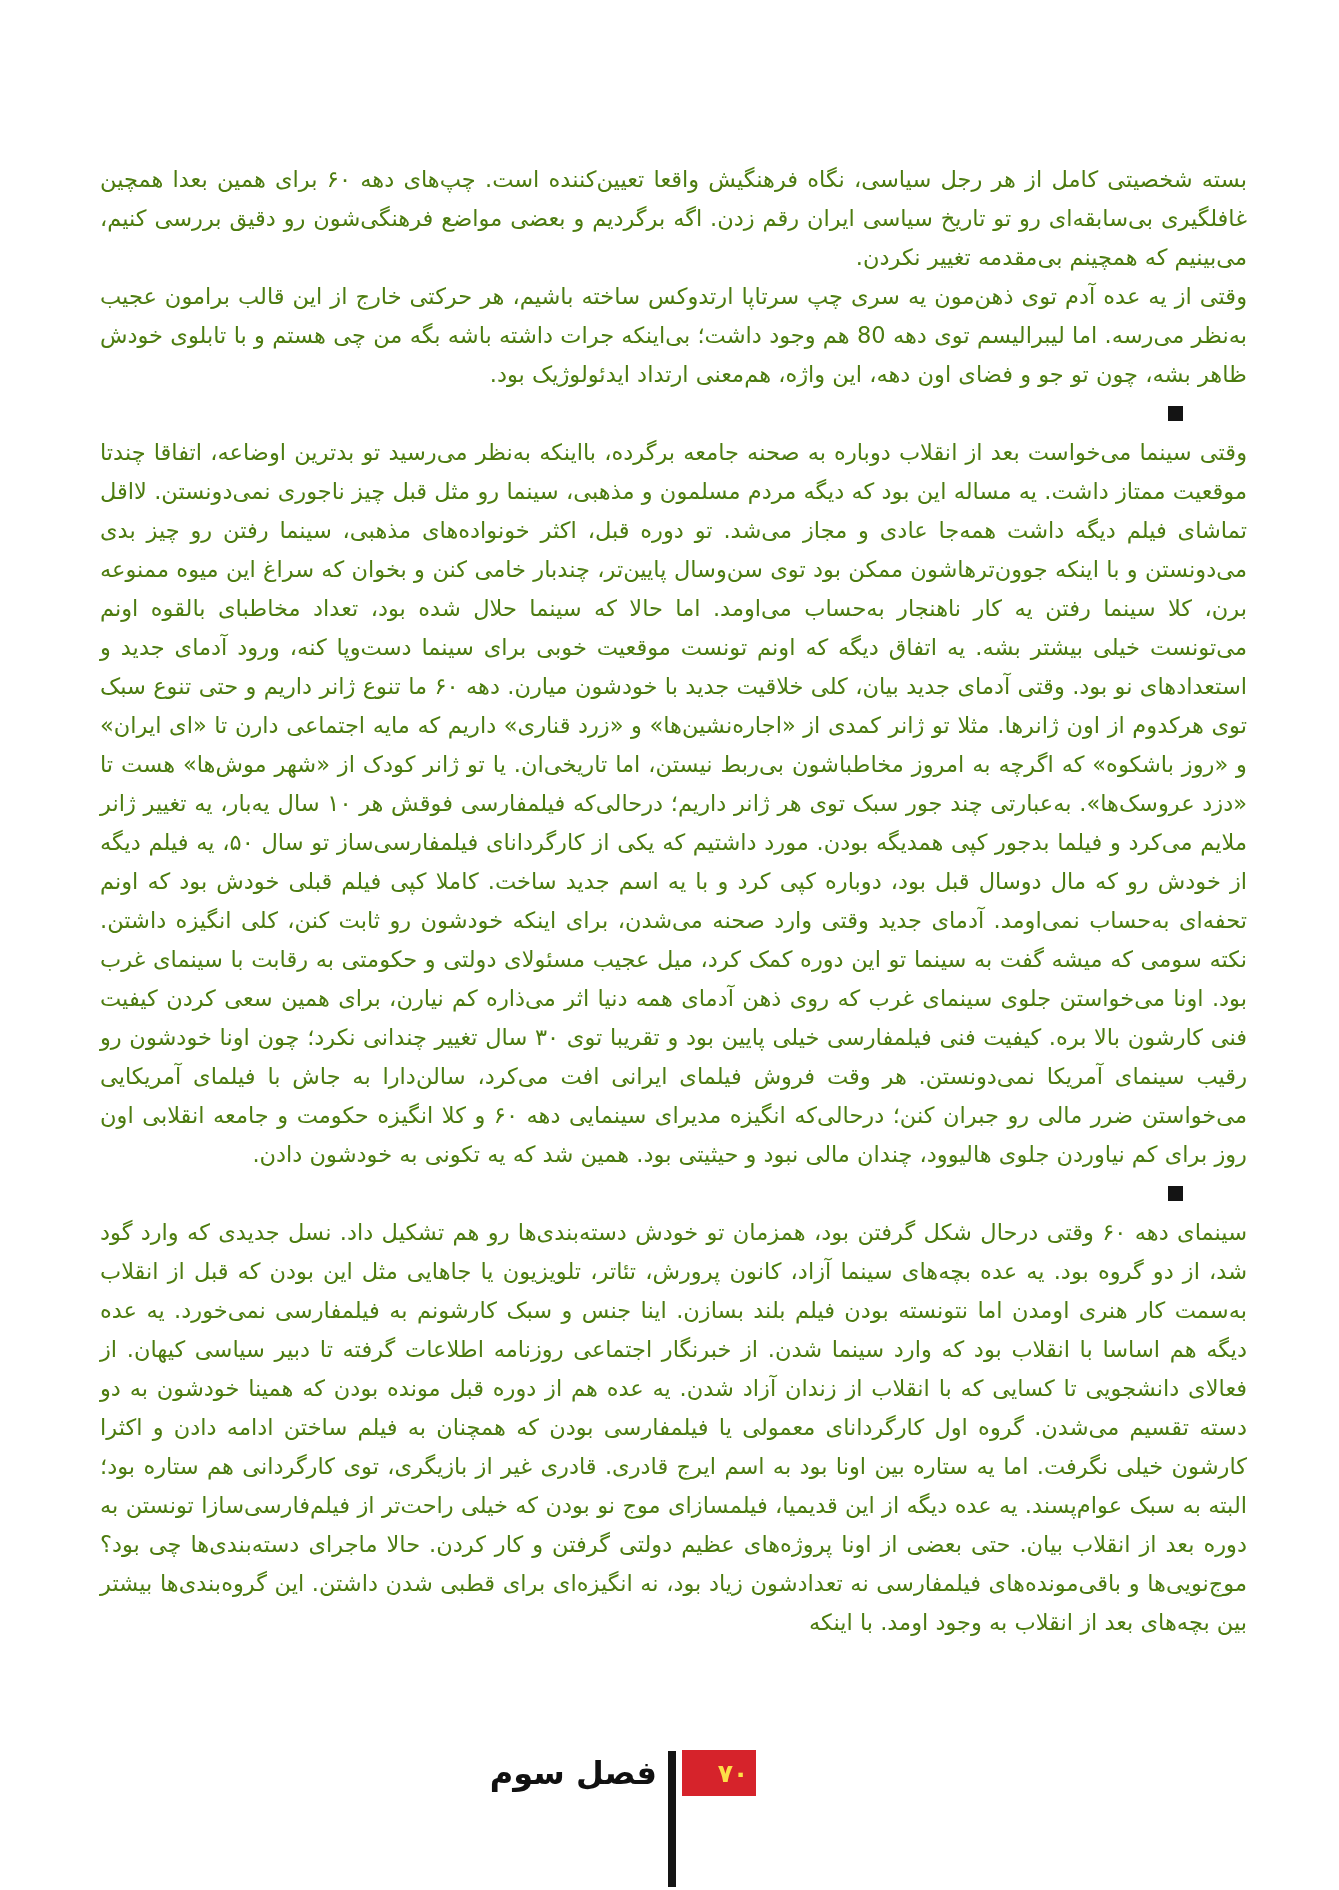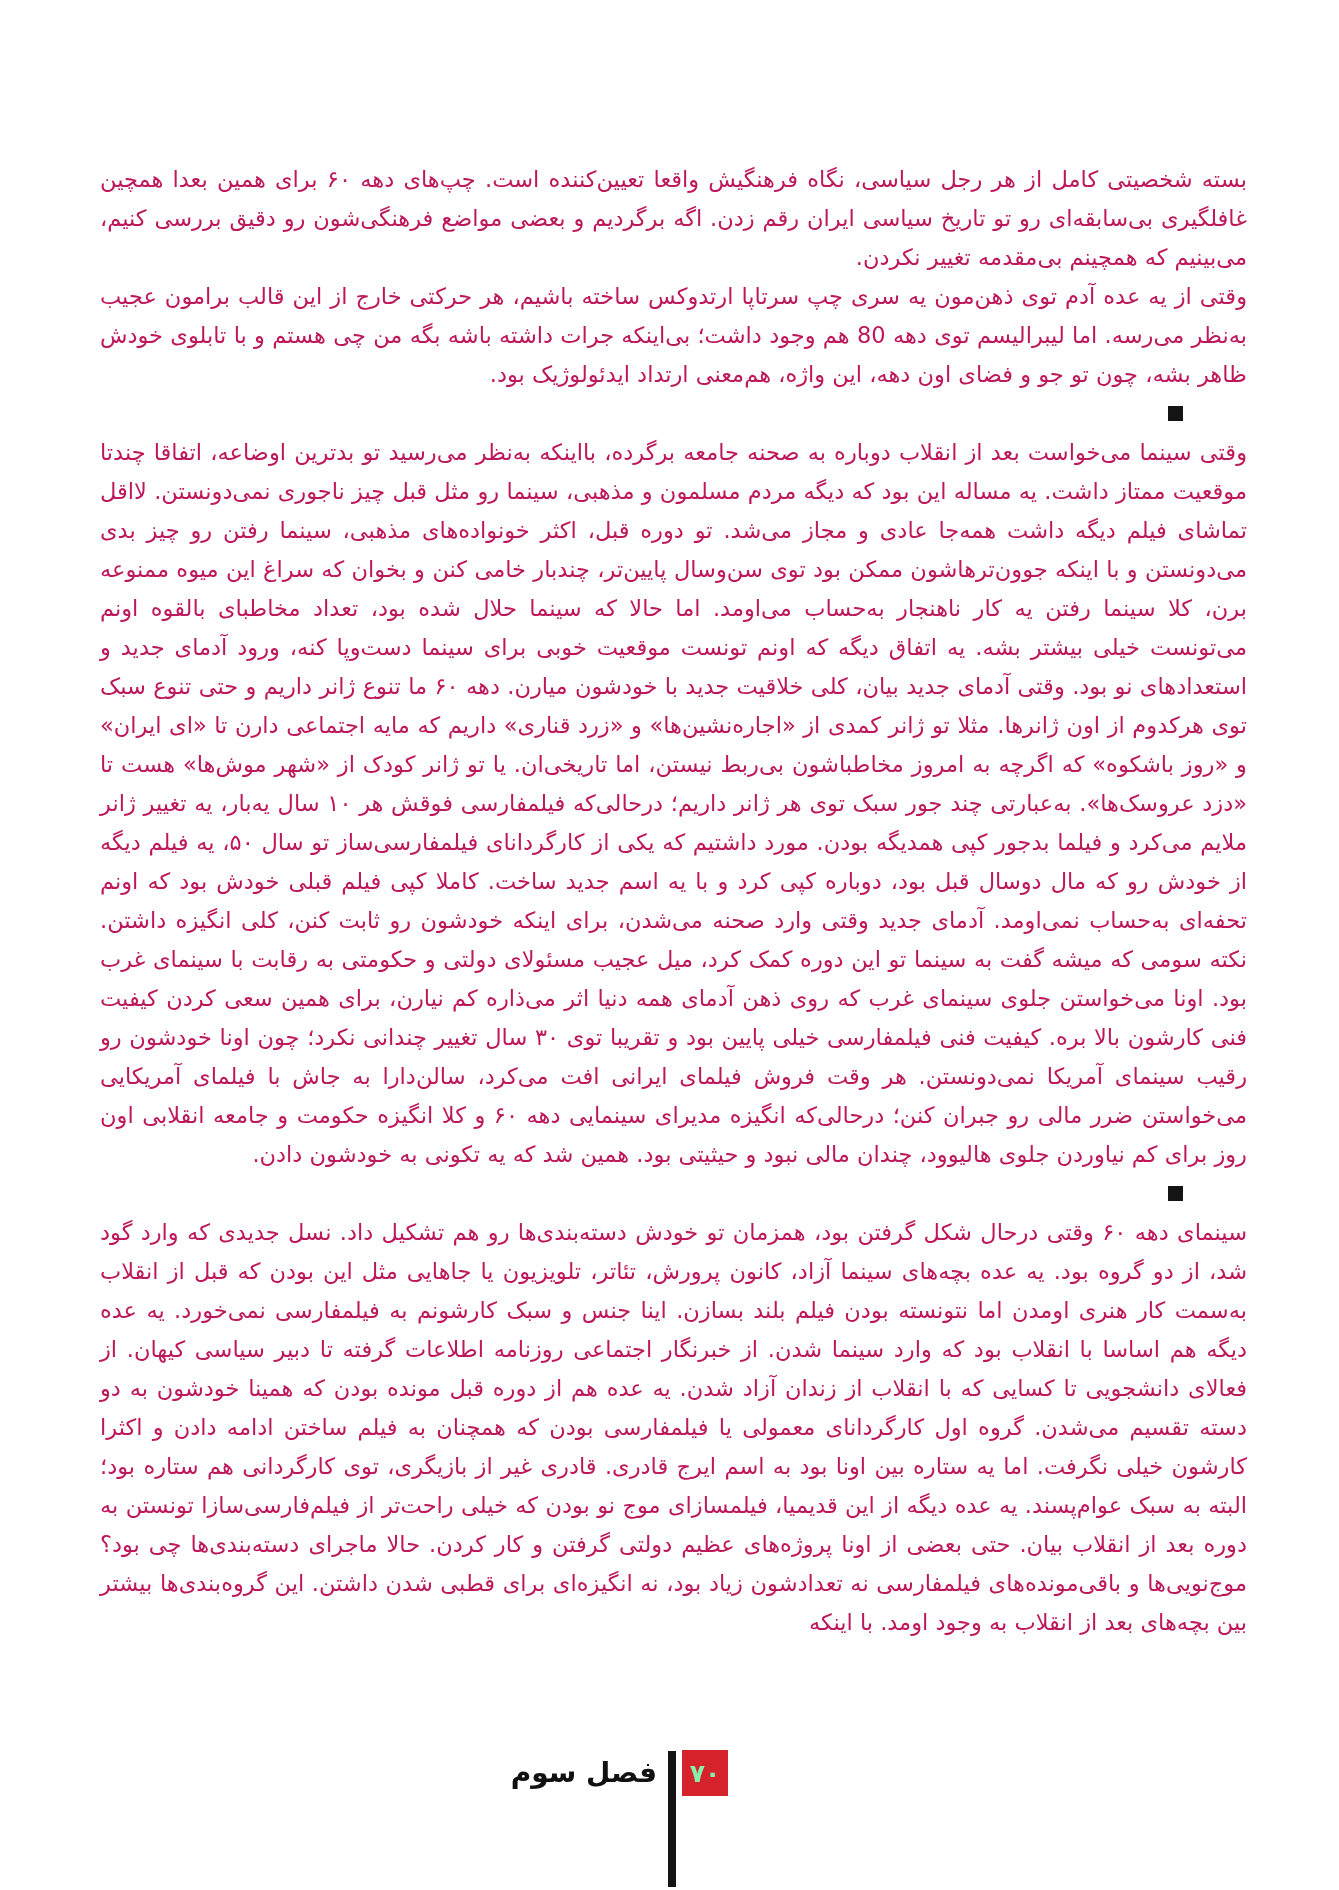--- a/index.html
+++ b/index.html
@@ -14,21 +14,21 @@
   .text-block {
     position: absolute;
     top: 160px;
     right: 92px;
     width: 1147px;
     direction: rtl;
     text-align: justify;
     font-size: 22.5px;
     line-height: 39px;
     letter-spacing: 0;
-    color: #be185d;
+    color: #4d7c0f;
   }
   .text-block p { margin: 0; padding: 0; }
   .section-divider {
     height: 39px;
     display: flex;
     align-items: center;
     justify-content: flex-start;
     padding-right: 64px;
     box-sizing: border-box;
   }
@@ -38,21 +38,21 @@
     background: #141414;
     overflow: hidden;
     color: transparent;
     font-size: 1px;
   }
   .footer-chapter {
     position: absolute;
     top: 1756px;
     right: 682px;
     direction: rtl;
-    font-size: 28px;
+    font-size: 32px;
     font-weight: 700;
     line-height: 34px;
     color: #111111;
     white-space: nowrap;
   }
   .footer-rule {
     position: absolute;
     left: 668px;
     top: 1751px;
     width: 8px;
@@ -61,23 +61,24 @@
   }
   .footer-pagenum {
     position: absolute;
     left: 682px;
     top: 1750px;
     width: 46px;
     height: 46px;
     display: flex;
     align-items: center;
     justify-content: center;
-    color: #86efac;
+    color: #fde047;
     font-size: 25px;
     font-weight: 700;
+    padding-left: 28px;
   }
 </style>
 </head>
 <body>
 
 <main class="text-block">
   <p>بسته شخصیتی کامل از هر رجل سیاسی، نگاه فرهنگیش واقعا تعیین‌کننده است. چپ‌های دهه ۶۰ برای همین بعدا همچین غافلگیری بی‌سابقه‌ای رو تو تاریخ سیاسی ایران رقم زدن. اگه برگردیم و بعضی مواضع فرهنگی‌شون رو دقیق بررسی کنیم، می‌بینیم که همچینم بی‌مقدمه تغییر نکردن.</p>
   <p>وقتی از یه عده آدم توی ذهن‌مون یه سری چپ سرتاپا ارتدوکس ساخته باشیم، هر حرکتی خارج از این قالب برامون عجیب به‌نظر می‌رسه. اما لیبرالیسم توی دهه 80 هم وجود داشت؛ بی‌اینکه جرات داشته باشه بگه من چی هستم و با تابلوی خودش ظاهر بشه، چون تو جو و فضای اون دهه، این واژه، هم‌معنی ارتداد ایدئولوژیک بود.</p>
 
   <div class="section-divider">

